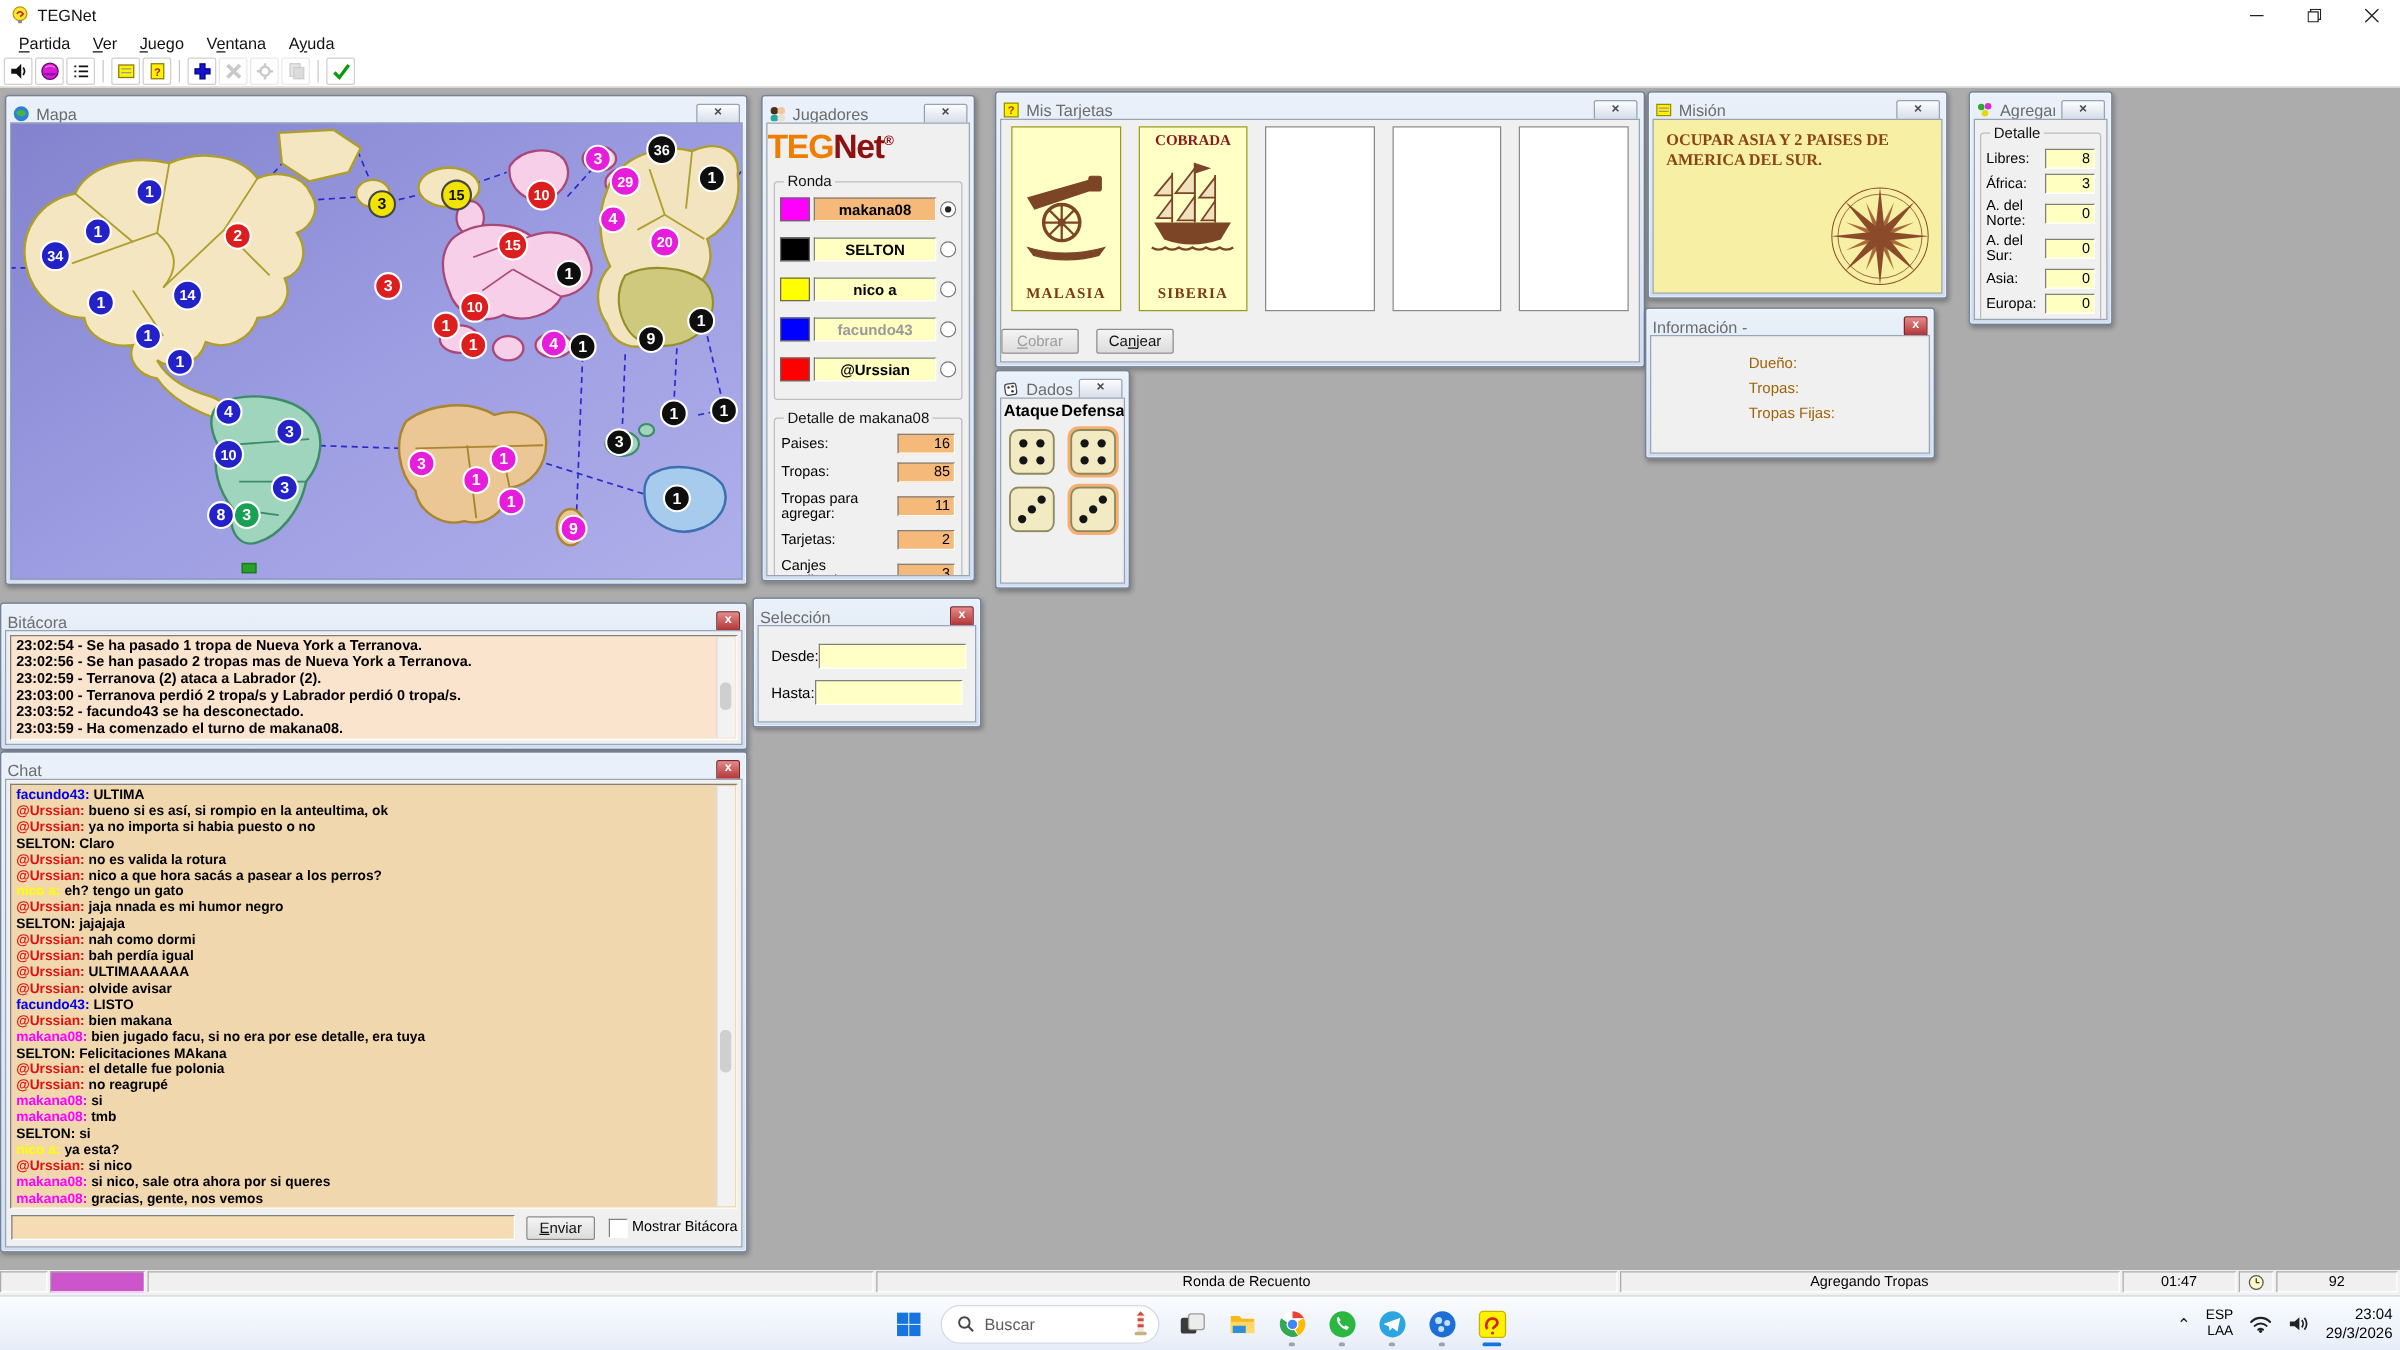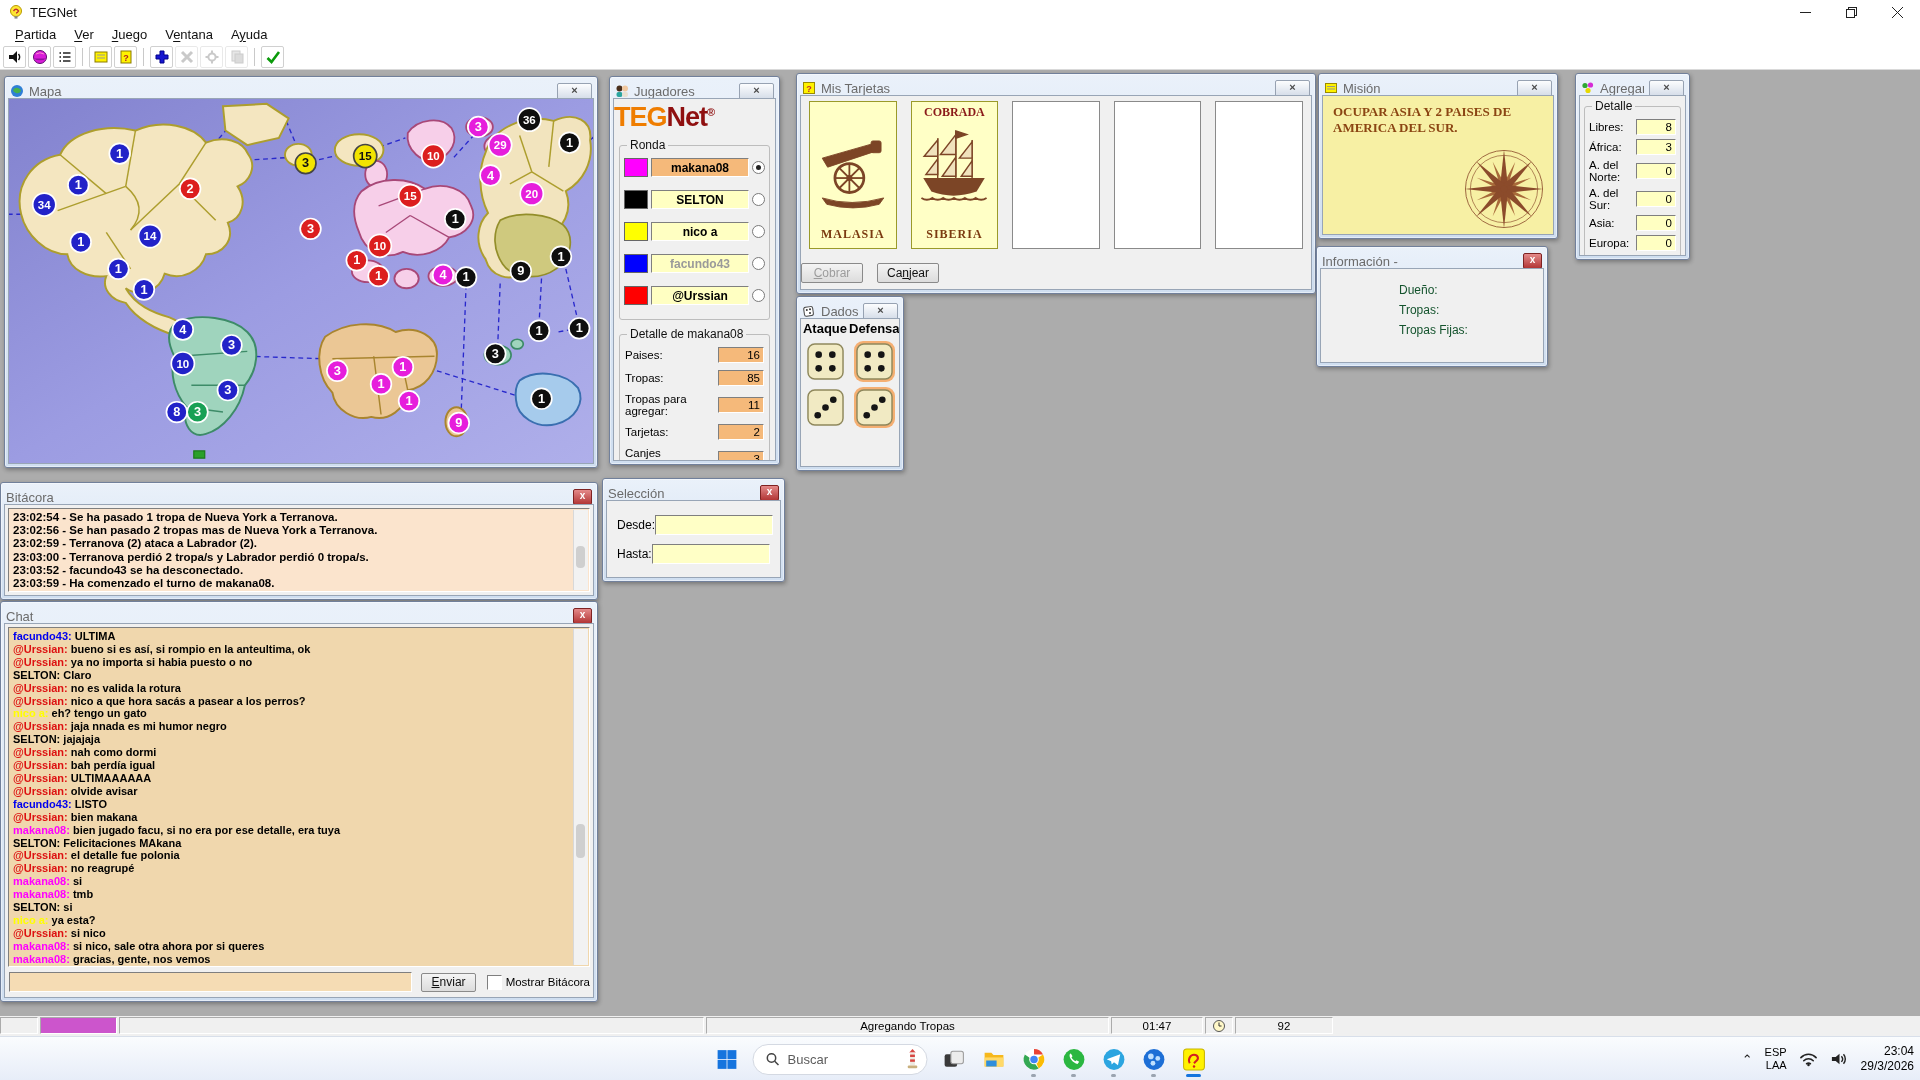--- a/index.html
+++ b/index.html
@@ -68,21 +68,21 @@
   #dice-head div{width:50px;text-align:center}
   .dicerow{display:flex;align-items:center;margin-top:5px}
   .dcell{width:50px;display:flex;justify-content:center}
   .dwrap{padding:2px;border-radius:9px}
   .dwrap.hl{background:#F5AF72}
   
   #mision-client{background:#F7F0A4}
   #mision-text{padding:8px 10px;font-family:"Liberation Serif",serif;font-weight:bold;font-size:13px;color:#8B4513;width:200px;line-height:1.25}
   #compass{position:absolute;right:8px;bottom:4px}
   
-  .inflab{font-size:12px;color:#14532d;margin:6px 0 0 78px}
+  .inflab{font-size:12px;color:#a16207;margin:6px 0 0 78px}
   
   #grp-agr{margin:10px 4px 0;padding:12px 4px 1px}
   #grp-agr .kvrow{margin-bottom:4px}
   
   .logbox{position:absolute;left:3px;right:3px;top:3px;background:#FBE4CD;overflow:hidden}
   #log-lines{padding:2px 4px;font-size:11.5px;font-weight:bold;line-height:13.2px;white-space:nowrap}
   #chat-box{background:#F0D7AD;bottom:30px}
   #chat-lines{padding:2px 4px;font-size:11px;font-weight:bold;line-height:12.9px;white-space:nowrap}
   .cuser{font-weight:bold}
   #chat-bar{position:absolute;left:3px;right:3px;bottom:4px;height:22px;display:flex;align-items:center}
@@ -921,20 +921,21 @@
       <span id="chat-chk" class="sunk"></span>
       <span id="chat-chk-label">Mostrar Bitácora</span>
     </div>
   </div>
 </div>
 
 <div id="statusbar">
     <div class="seg" style="width: 38px;"></div>
     <div class="seg" style="width: 77px; background: rgb(204, 85, 204);"></div>
     <div class="seg" style="width: 585px;"></div>
+    <div class="seg" style="width: 597px;">Ronda de Recuento</div>
     <div class="seg" style="width: 403px; text-align: right;">Agregando Tropas</div>
     <div class="seg" style="width: 92px;">01:47</div>
     <div class="seg" style="width: 28px;">
       <svg width="14" height="14" viewBox="0 0 14 14">
         <circle cx="7" cy="7" r="5.5" fill="#FFF8C8" stroke="#555"></circle>
         <line x1="7" y1="7" x2="7" y2="3.5" stroke="#333"></line>
         <line x1="7" y1="7" x2="9.5" y2="7" stroke="#333"></line>
       </svg>
     </div>
     <div class="seg" style="width: 98px;">92</div>

